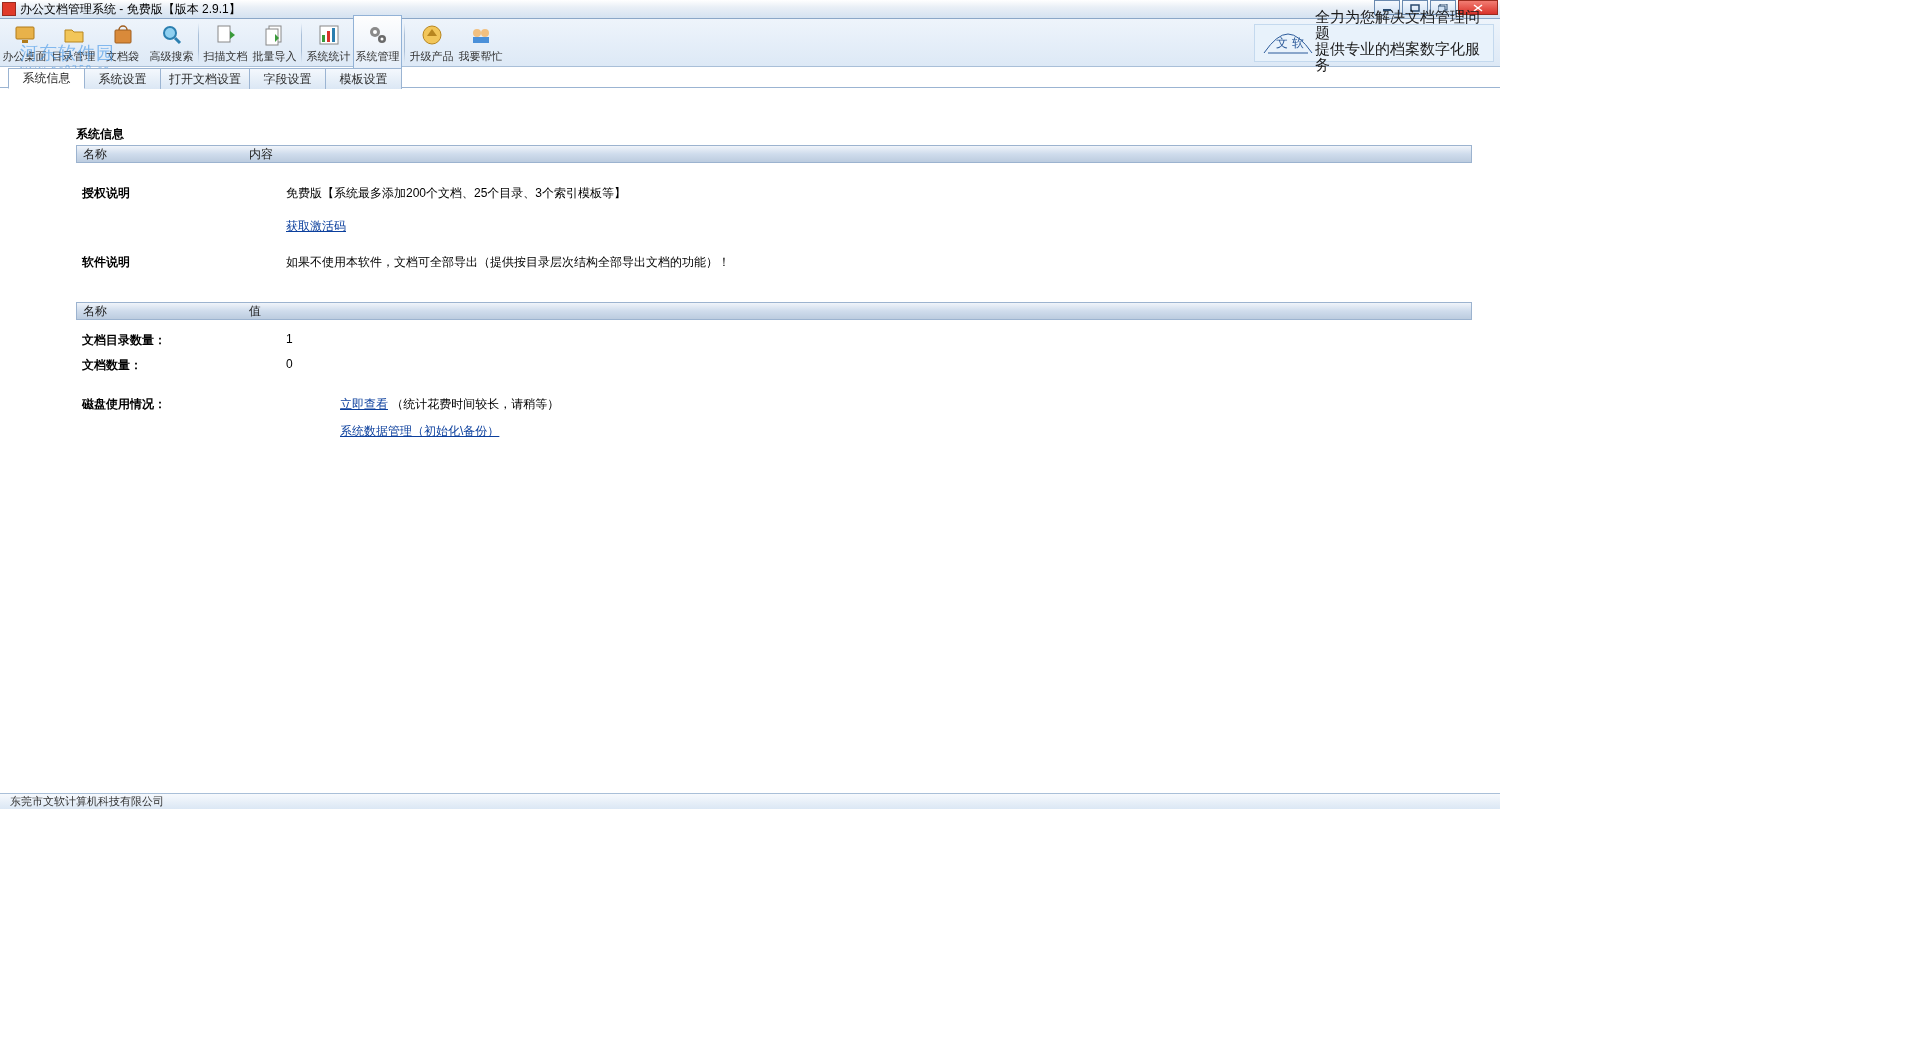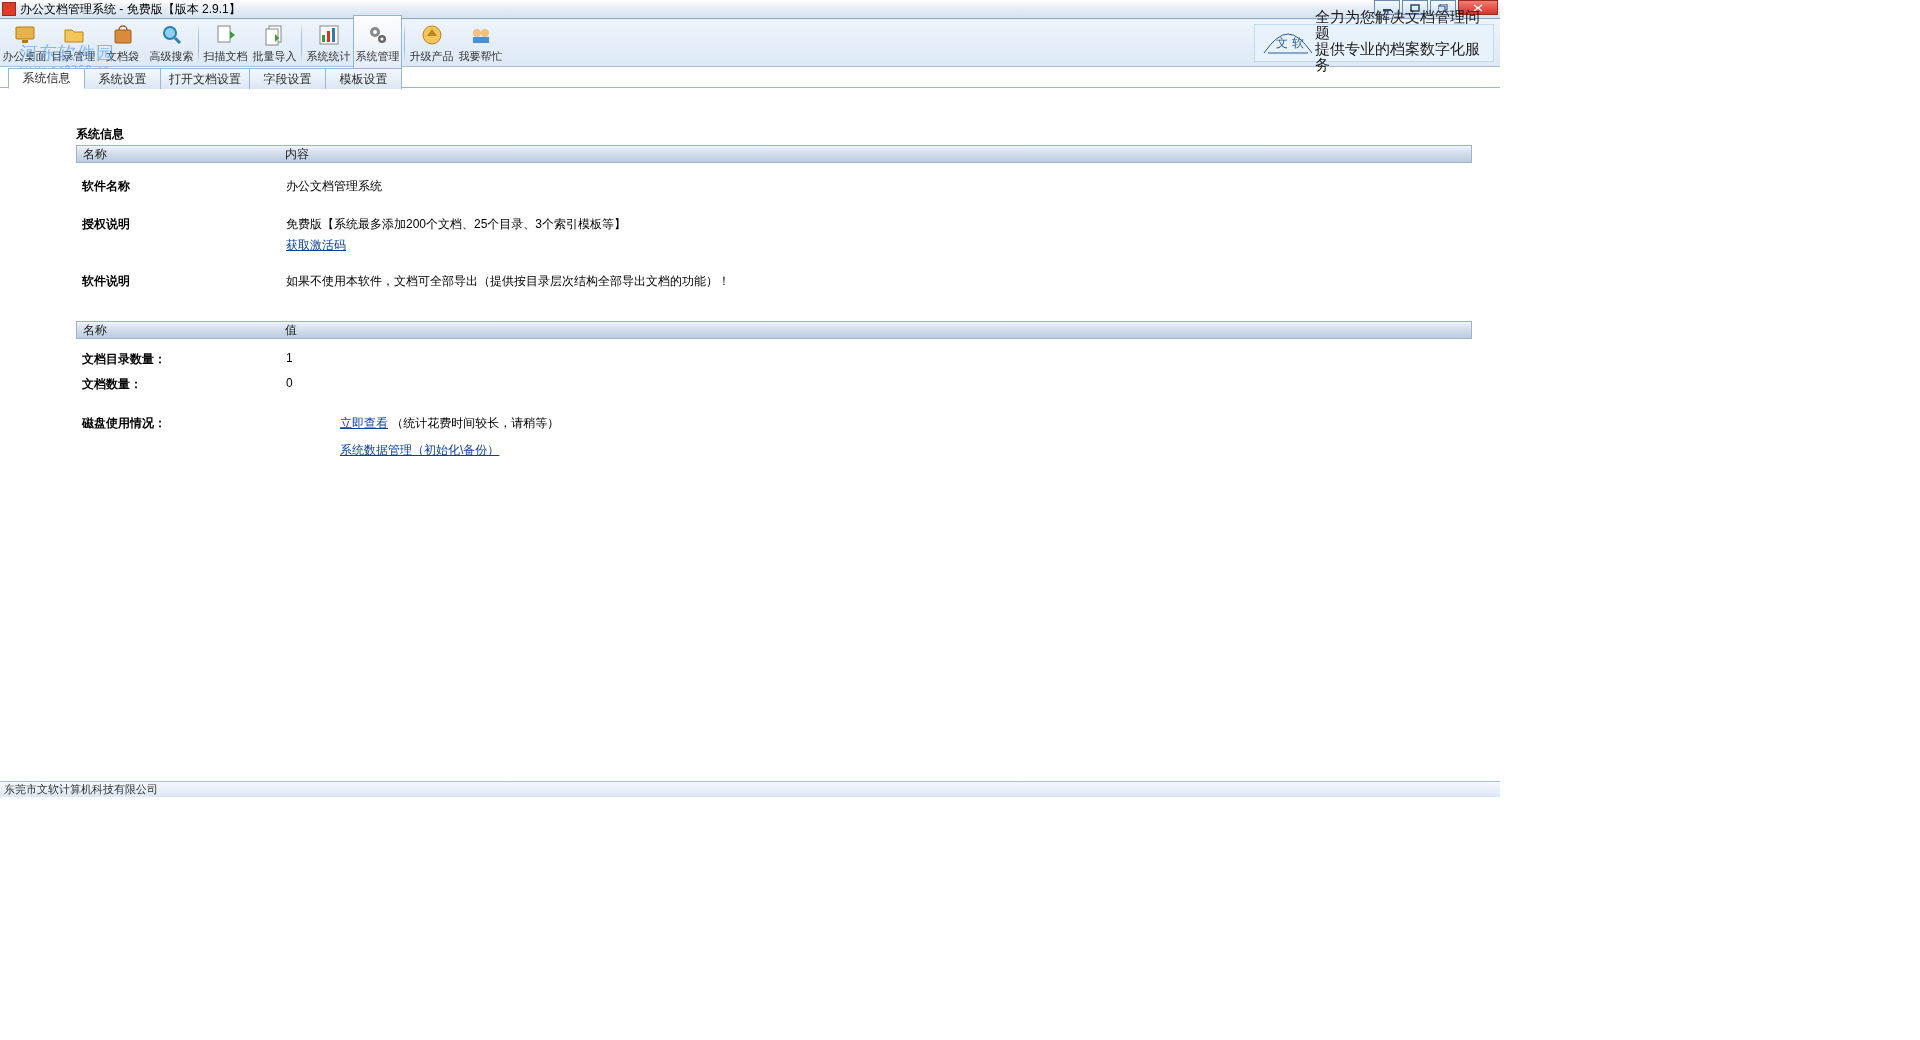--- a/index.html
+++ b/index.html
@@ -141,39 +141,39 @@
   margin-bottom:2px;
 }
 .sect-head{
   height:18px;
   background:linear-gradient(#f0f4fa,#cfdcec 50%,#bcccdf);
   border:1px solid #9cb3cf;
   display:flex;align-items:center;
   font-size:12px;color:#222;
   margin-bottom:8px;
 }
-.sect-head .col1{width:208px;padding-left:6px;}
+.sect-head .col1{width:172px;padding-left:6px;}
 .sect-head .col2{padding-left:0;}
 .row{
   display:flex;align-items:flex-start;
   padding:7px 0 7px 6px;
   font-size:12px;
 }
 .row .rlabel{width:204px;font-weight:bold;color:#000;}
 .row .rval{color:#000;}
 .row .rval a{color:#0b3f9d;text-decoration:underline;}
 .row.sp{padding-top:4px;padding-bottom:4px;}
 .link{color:#0b3f9d;text-decoration:underline;cursor:pointer;}
 .footer{
-  position:absolute;left:0;bottom:16px;
+  position:absolute;left:0;bottom:4px;
   height:16px;width:100%;
   background:linear-gradient(#f6f9fd,#dbe7f4);
   border-top:1px solid #a9bfd8;
   font-size:11px;color:#333;
-  padding-left:4px;line-height:15px;
+  padding-left:10px;line-height:15px;
 }
 
 
 svg{display:block}
 </style>
 </head>
 <body>
 
 <div class="titlebar">
   <div class="app-icon"></div>
@@ -344,30 +344,26 @@
 </div>
 
 <div class="content">
 
   <div class="sect-title">系统信息</div>
   <div class="sect-head">
     <div class="col1">名称</div>
     <div class="col2">内容</div>
   </div>
 
-  <div class="row">
-    <div class="rlabel">软件名称</div>
-    <div class="rval">办公文档管理系统</div>
-  </div>
 
   <div class="row" style="padding-top:14px;">
     <div class="rlabel">授权说明</div>
     <div class="rval">
       <div>免费版【系统最多添加200个文档、25个目录、3个索引模板等】</div>
-      <div style="margin-top:4px;"><a class="link">获取激活码</a></div>
+      <div style="margin-top:16px;"><a class="link">获取激活码</a></div>
     </div>
   </div>
 
   <div class="row" style="padding-top:12px;">
     <div class="rlabel">软件说明</div>
     <div class="rval">如果不使用本软件，文档可全部导出（提供按目录层次结构全部导出文档的功能）！</div>
   </div>
 
   <div style="height:24px;"></div>
 

